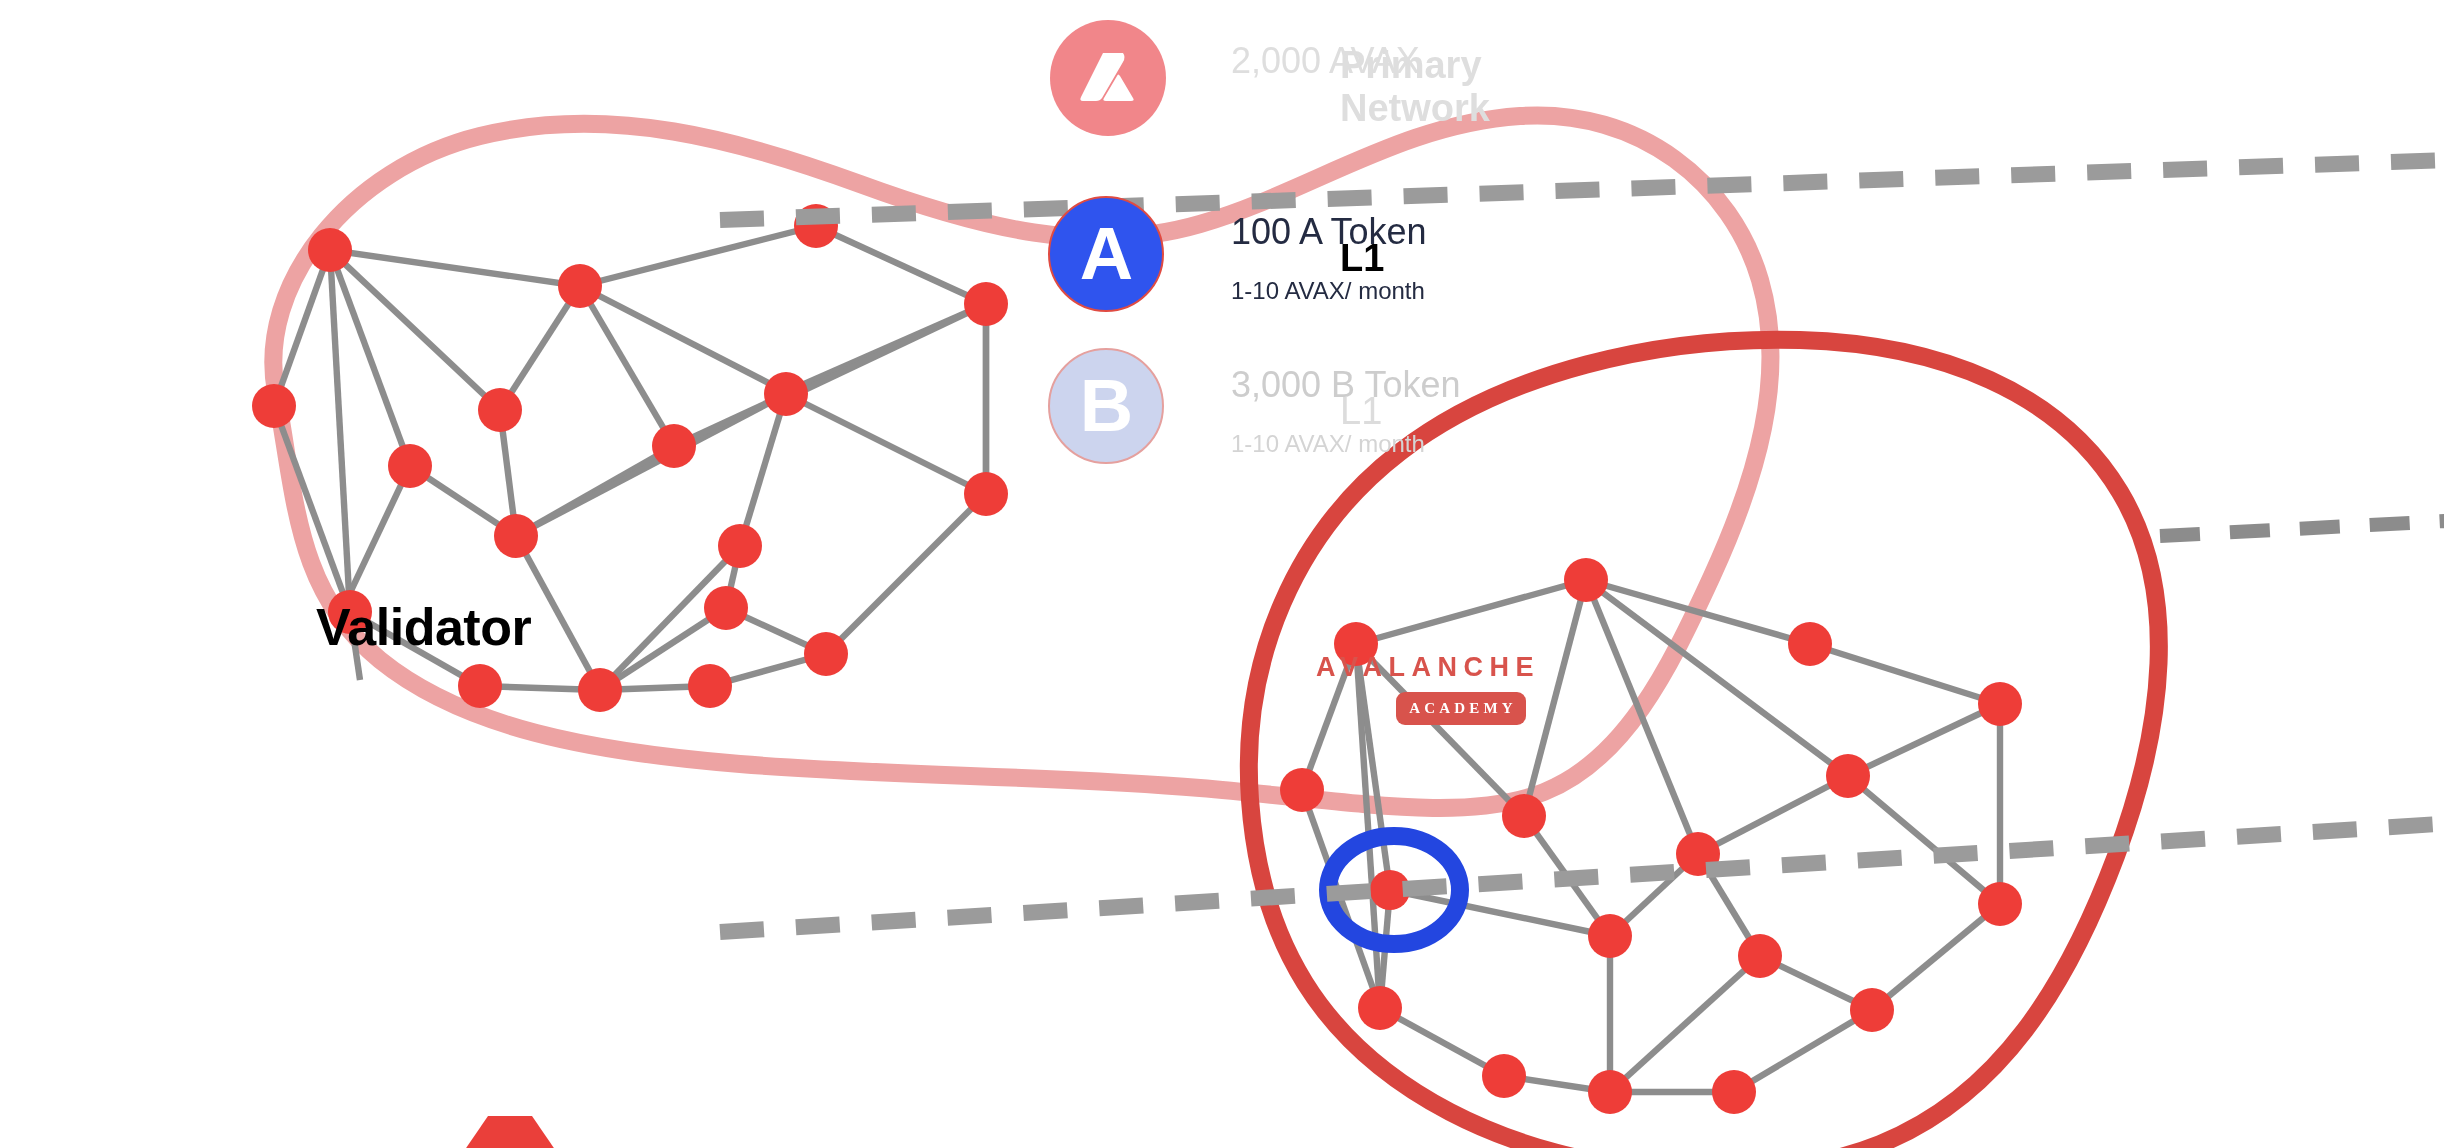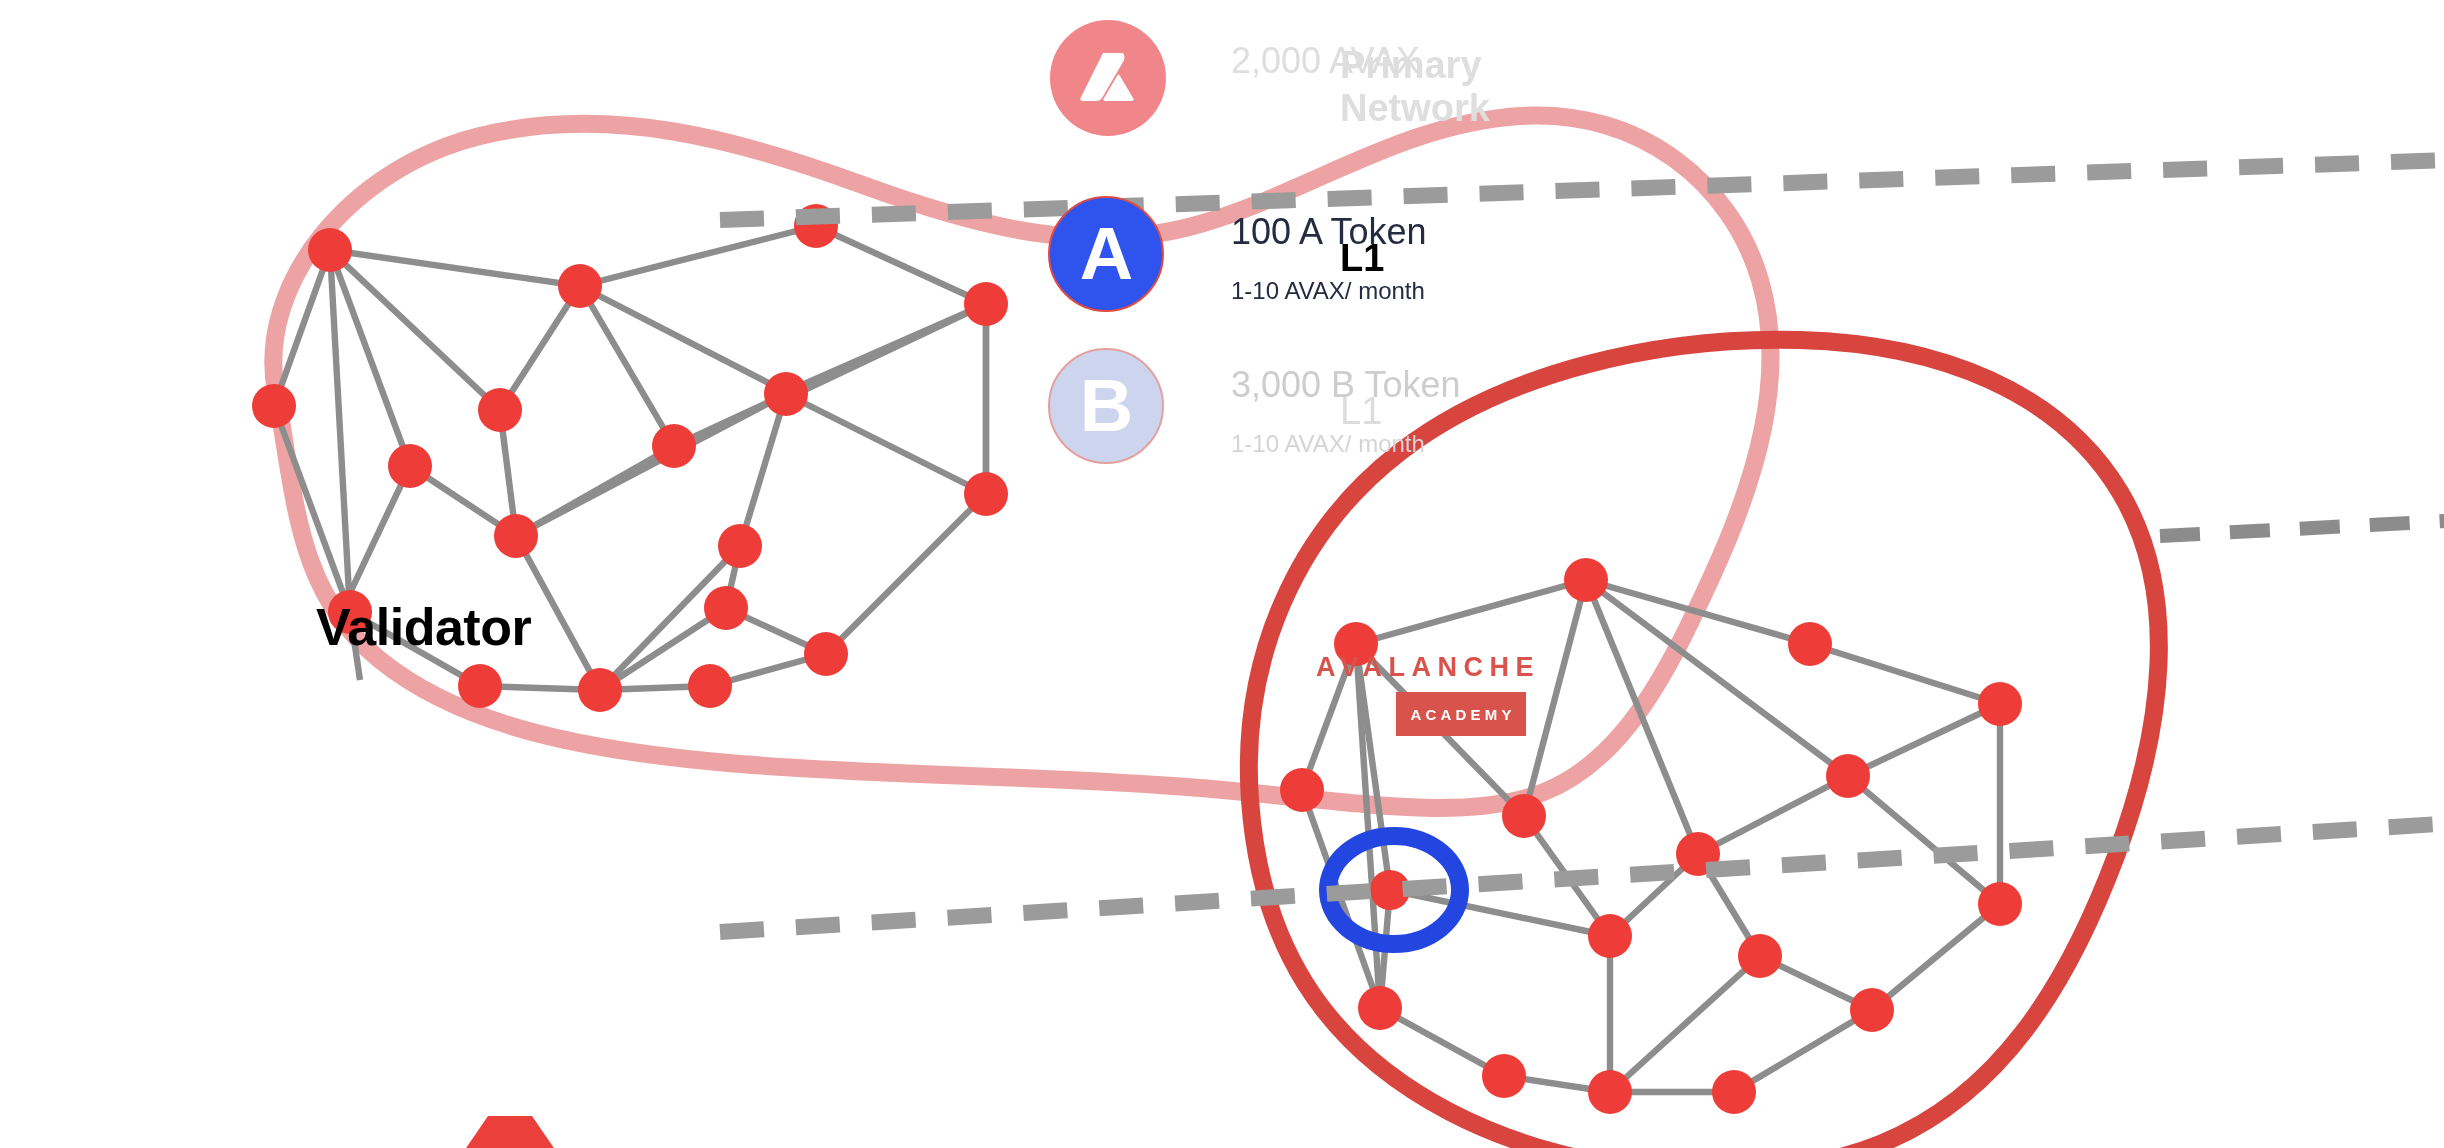--- a/index.html
+++ b/index.html
@@ -120,26 +120,27 @@
     font-size: 27px;
     letter-spacing: 6.5px;
     color: #d8534c;
     font-weight: bold;
   }
   .footer-chip {
     position: absolute;
     left: 1396px;
     top: 692px;
     width: 130px;
-    height: 44px;
+    height: 33px;
     background: #d8534c;
-    border-radius: 0;
+    border-radius: 9px;
     display: flex;
     align-items: center;
     justify-content: center;
+    font-family: Liberation Serif, serif;
   }
   .footer-chip span {
     font-size: 15px;
     letter-spacing: 4.2px;
     color: #ffffff;
     font-weight: bold;
     padding-left: 4px;
   }
 </style>
 </head>

